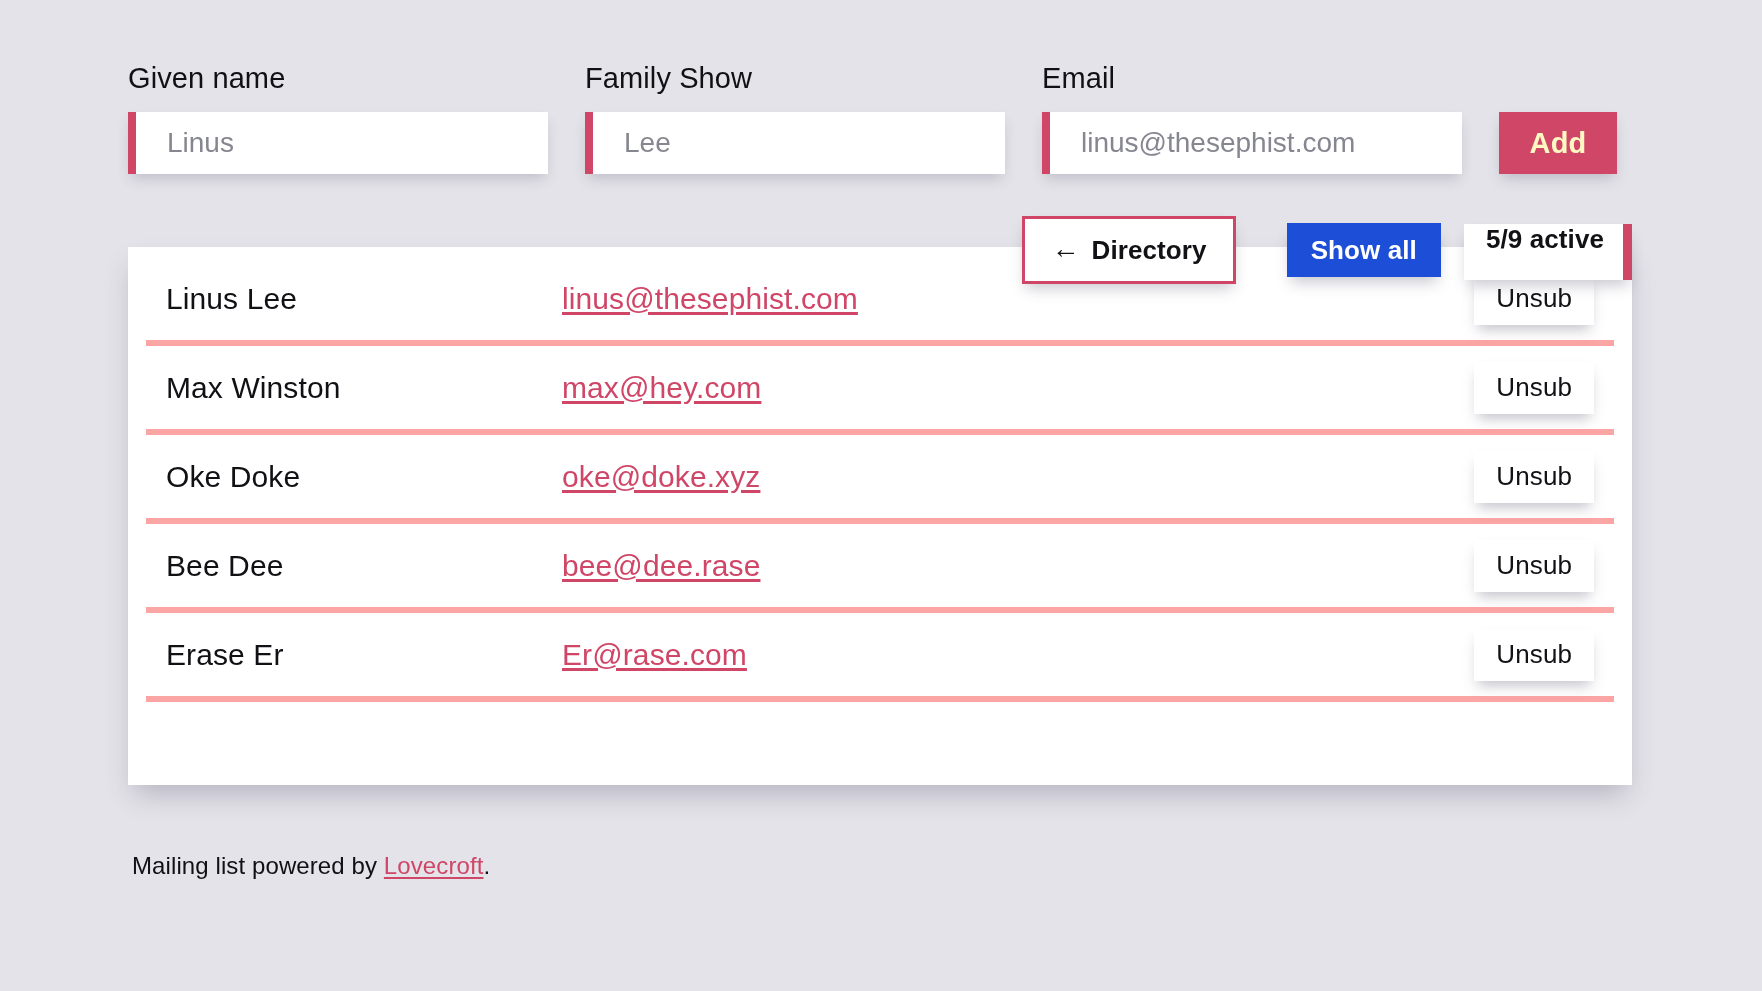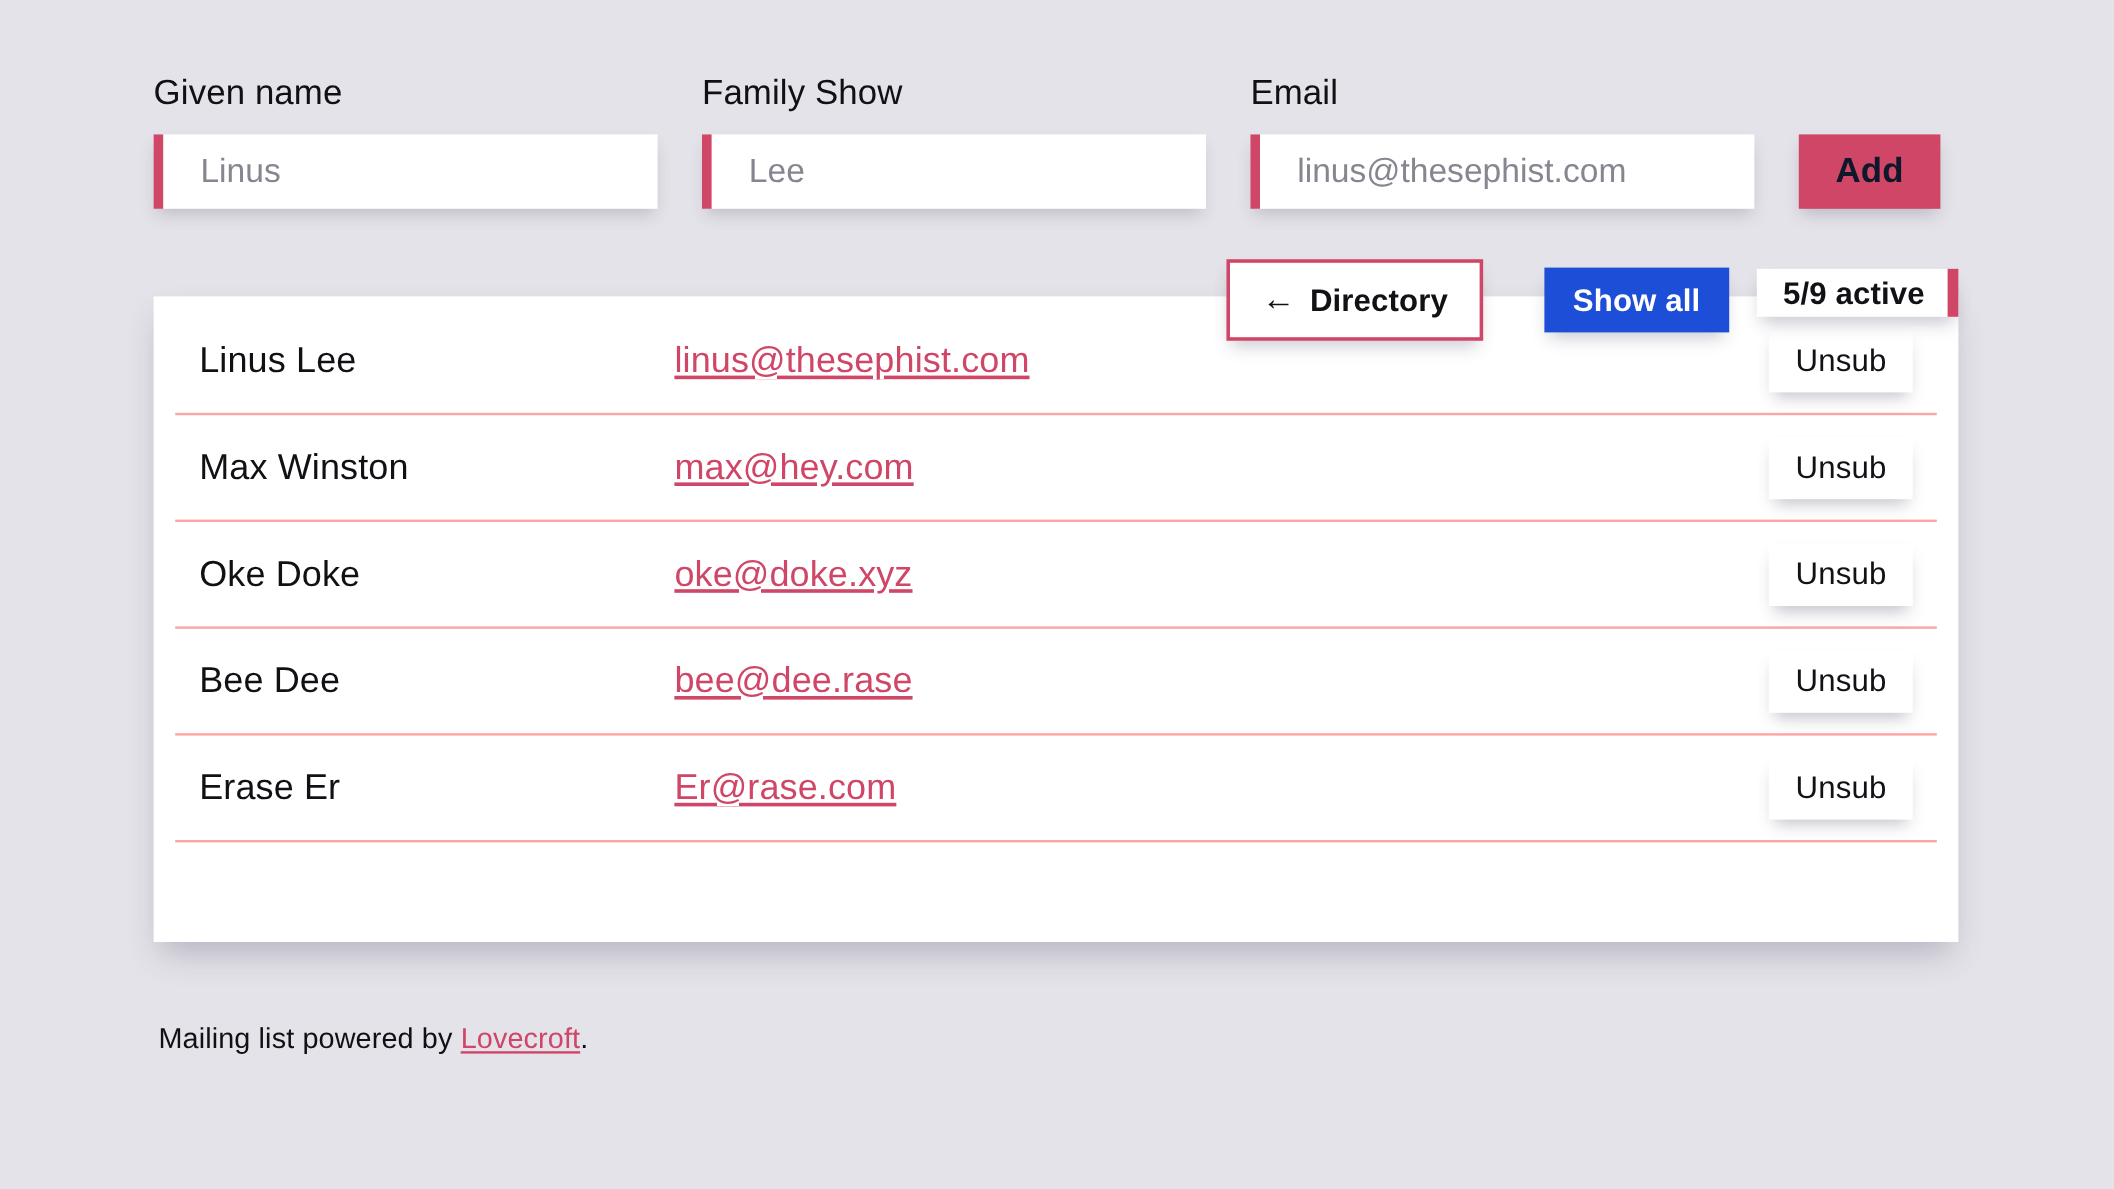--- a/index.html
+++ b/index.html
@@ -81,21 +81,21 @@
   .field-input::placeholder {
     color: #868690;
     opacity: 1;
   }
 
   .add-button {
     width: 118px;
     height: 62px;
     background: #cf4667;
     border: none;
-    color: #0f172a;
+    color: #fef9c3;
     font-family: "Liberation Sans", sans-serif;
     font-size: 29px;
     font-weight: bold;
     cursor: pointer;
     box-shadow: 0 7px 13px -3px rgba(70,70,95,0.26);
     letter-spacing: 0.2px;
   }
 
   
   .controls {
@@ -141,26 +141,26 @@
     margin-top: 7px;
     padding: 0 24px;
     background: #1d4ed8;
     color: #ffffff;
     box-shadow: 0 9px 14px -4px rgba(70,70,95,0.30);
     margin-left: 28px;
   }
 
   .btn-active-wrap {
     position: relative;
-    height: 40px;
+    height: 56px;
     margin-top: 8px;
     background: #ffffff;
     padding: 0 28px 0 22px;
     display: flex;
-    align-items: center;
+    align-items: flex-start;
     box-shadow: 0 9px 14px -4px rgba(70,70,95,0.30);
   }
   .btn-active-wrap .right-accent {
     position: absolute;
     right: 0;
     top: 0;
     bottom: 0;
     width: 9px;
     background: #cf4667;
   }
@@ -187,21 +187,21 @@
 
   .list {
     padding-top: 10px;
   }
 
   .row {
     position: relative;
     display: flex;
     align-items: center;
     height: 89px;
-    border-bottom: 2px solid #fca5a5;
+    border-bottom: 6px solid #fca5a5;
     padding: 0 0 0 20px;
   }
 
   .row-name {
     width: 396px;
     font-size: 30px;
     color: #111115;
     letter-spacing: 0.1px;
     white-space: nowrap;
   }

